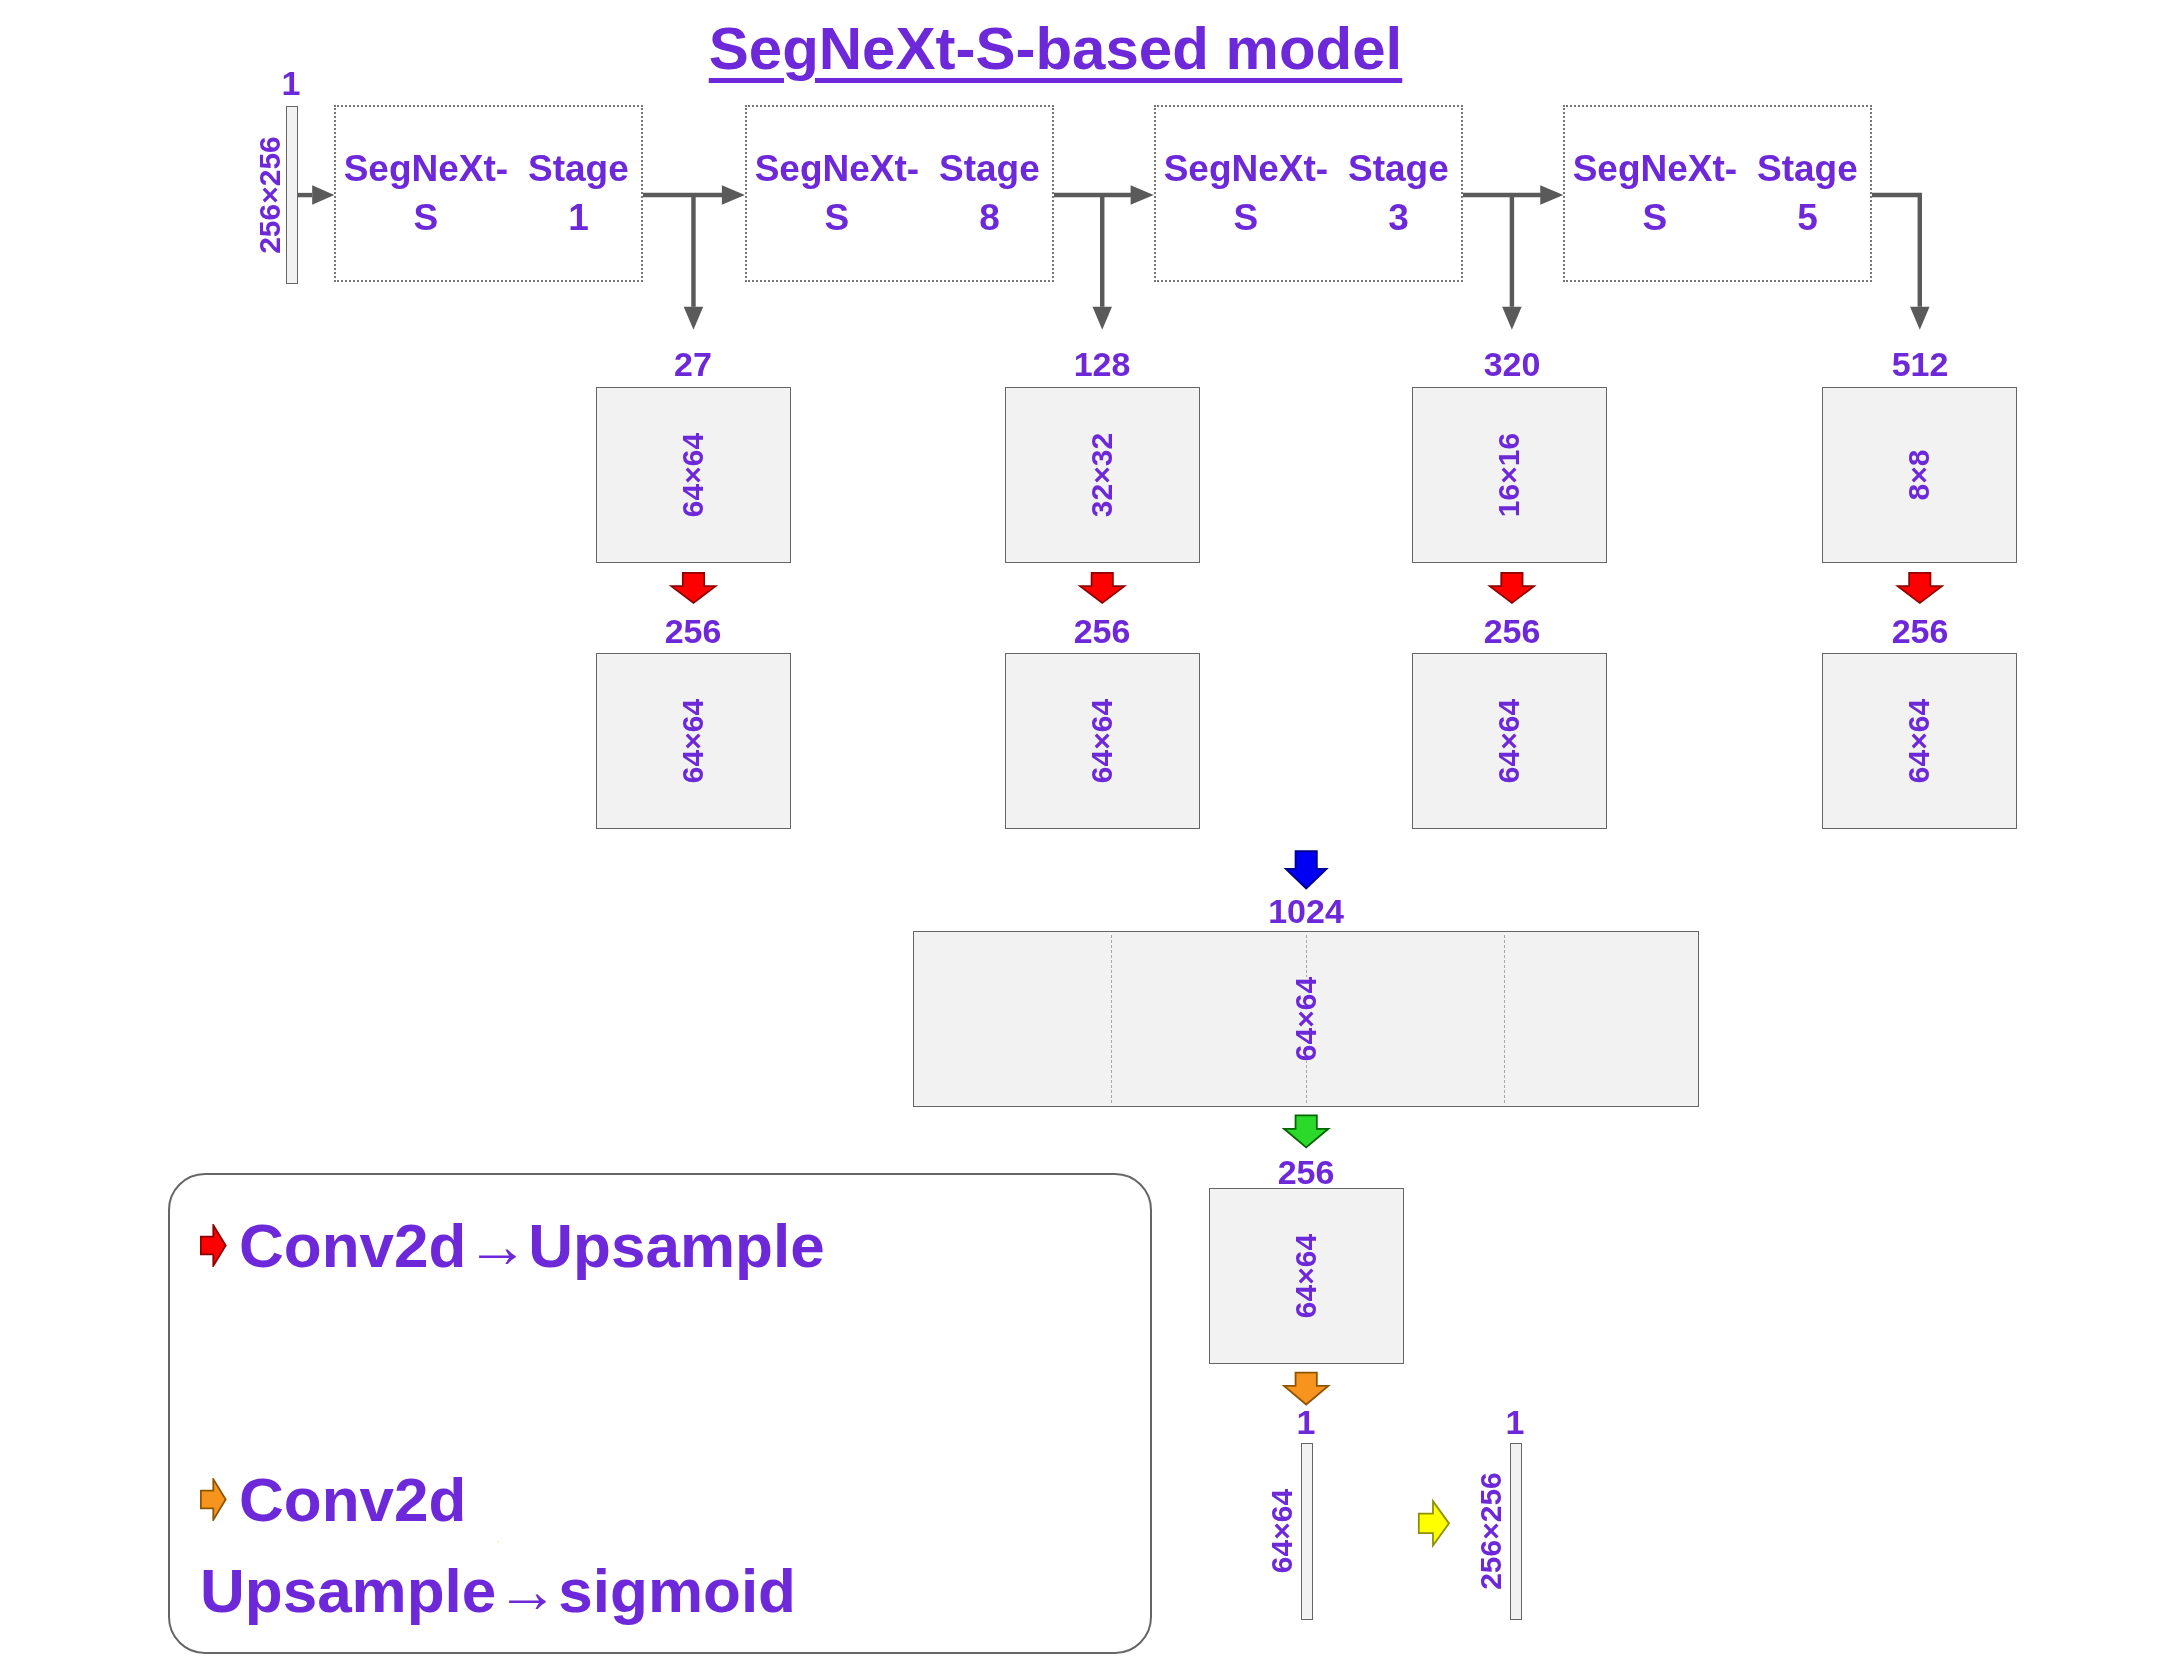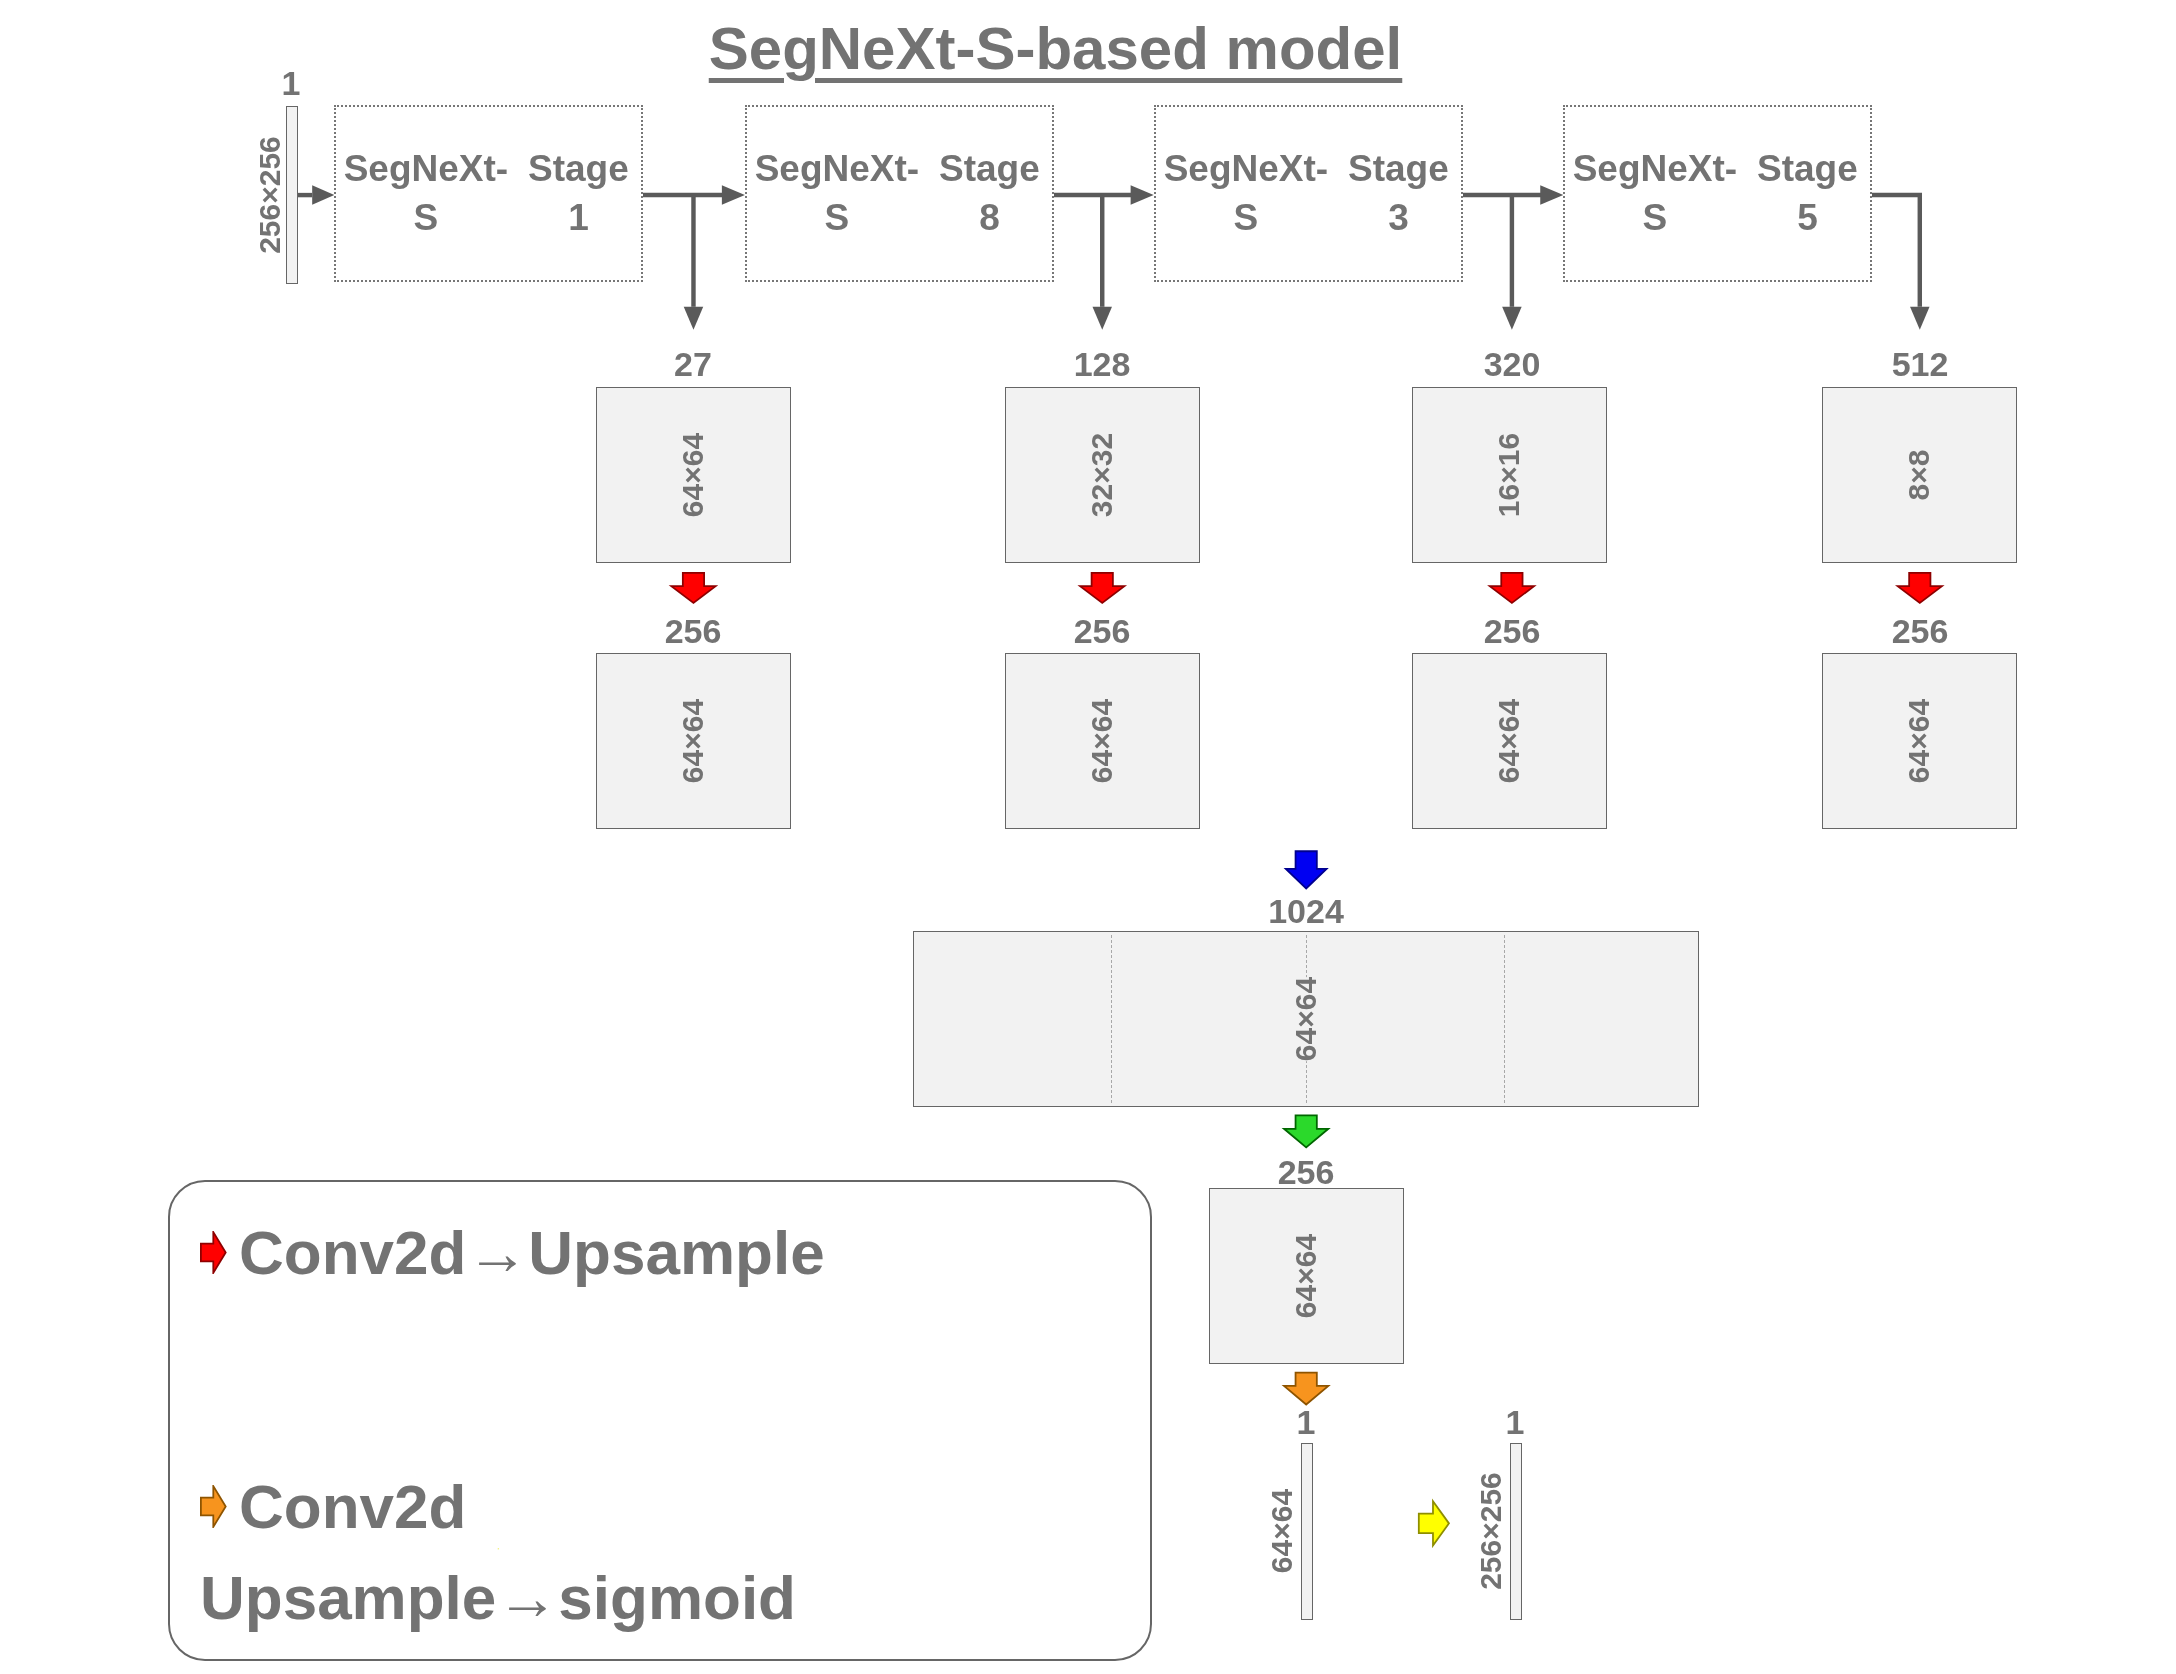--- a/index.html
+++ b/index.html
@@ -1,34 +1,34 @@
 <!DOCTYPE html>
 <html style="font-size:14px"><head>
 <meta charset="utf-8">
 <style>
   html,body{margin:0;padding:0;background:#ffffff;}
   .canvas{position:relative;width:2111px;height:1675px;background:#ffffff;
-          font-family:"Liberation Sans",sans-serif;color:#737373;overflow:hidden;}
+          font-family:"Liberation Sans",sans-serif;color:#6d28d9;overflow:hidden;}
   .abs{position:absolute;}
   .title{left:0;top:14px;width:100%;text-align:center;font-size:60px;font-weight:bold;}
   .title .u{text-decoration:underline;text-decoration-thickness:5.3px;text-underline-offset:8.9px;}
   .stage{position:absolute;box-sizing:border-box;border:2.7px dotted #767676;background:#fff;
          display:flex;flex-direction:row;align-items:center;justify-content:center;
          text-align:center;font-weight:bold;font-size:37px;line-height:1.32;}
   .gbox{position:absolute;box-sizing:border-box;background:#f2f2f2;border:1.8px solid #666;
         display:flex;align-items:center;justify-content:center;}
   .rot{transform:rotate(-90deg);white-space:nowrap;font-weight:bold;font-size:30px;}
   .clabel{position:absolute;transform:translate(-50%,-50%);font-weight:bold;font-size:34px;white-space:nowrap;}
   .vlabel{position:absolute;transform:translate(-50%,-50%) rotate(-90deg);
           font-weight:bold;font-size:30px;white-space:nowrap;}
   .strip{position:absolute;box-sizing:border-box;width:11.5px;background:#f2f2f2;border:1.8px solid #666;}
   .sep{position:absolute;top:2.7px;bottom:2.7px;width:0;border-left:1.8px dashed #a8a8a8;}
   .overlay{position:absolute;left:0;top:0;pointer-events:none;}
   .legend{position:absolute;left:168px;top:1173px;width:984px;height:481px;box-sizing:border-box;
-          border:2.7px solid #666;border-radius:37px;background:#fff;margin-top:7px;}
+          border:2.7px solid #666;border-radius:37px;background:#fff;}
   .lrow{position:absolute;left:30px;height:85px;display:flex;align-items:center;gap:12.4px;}
   .ltext{font-size:62px;font-weight:bold;white-space:nowrap;}
 </style>
 </head>
 <body>
 
 <div class="canvas">
 
   <div class="abs title">
     <span class="u">SegNeXt-S-based model</span>

